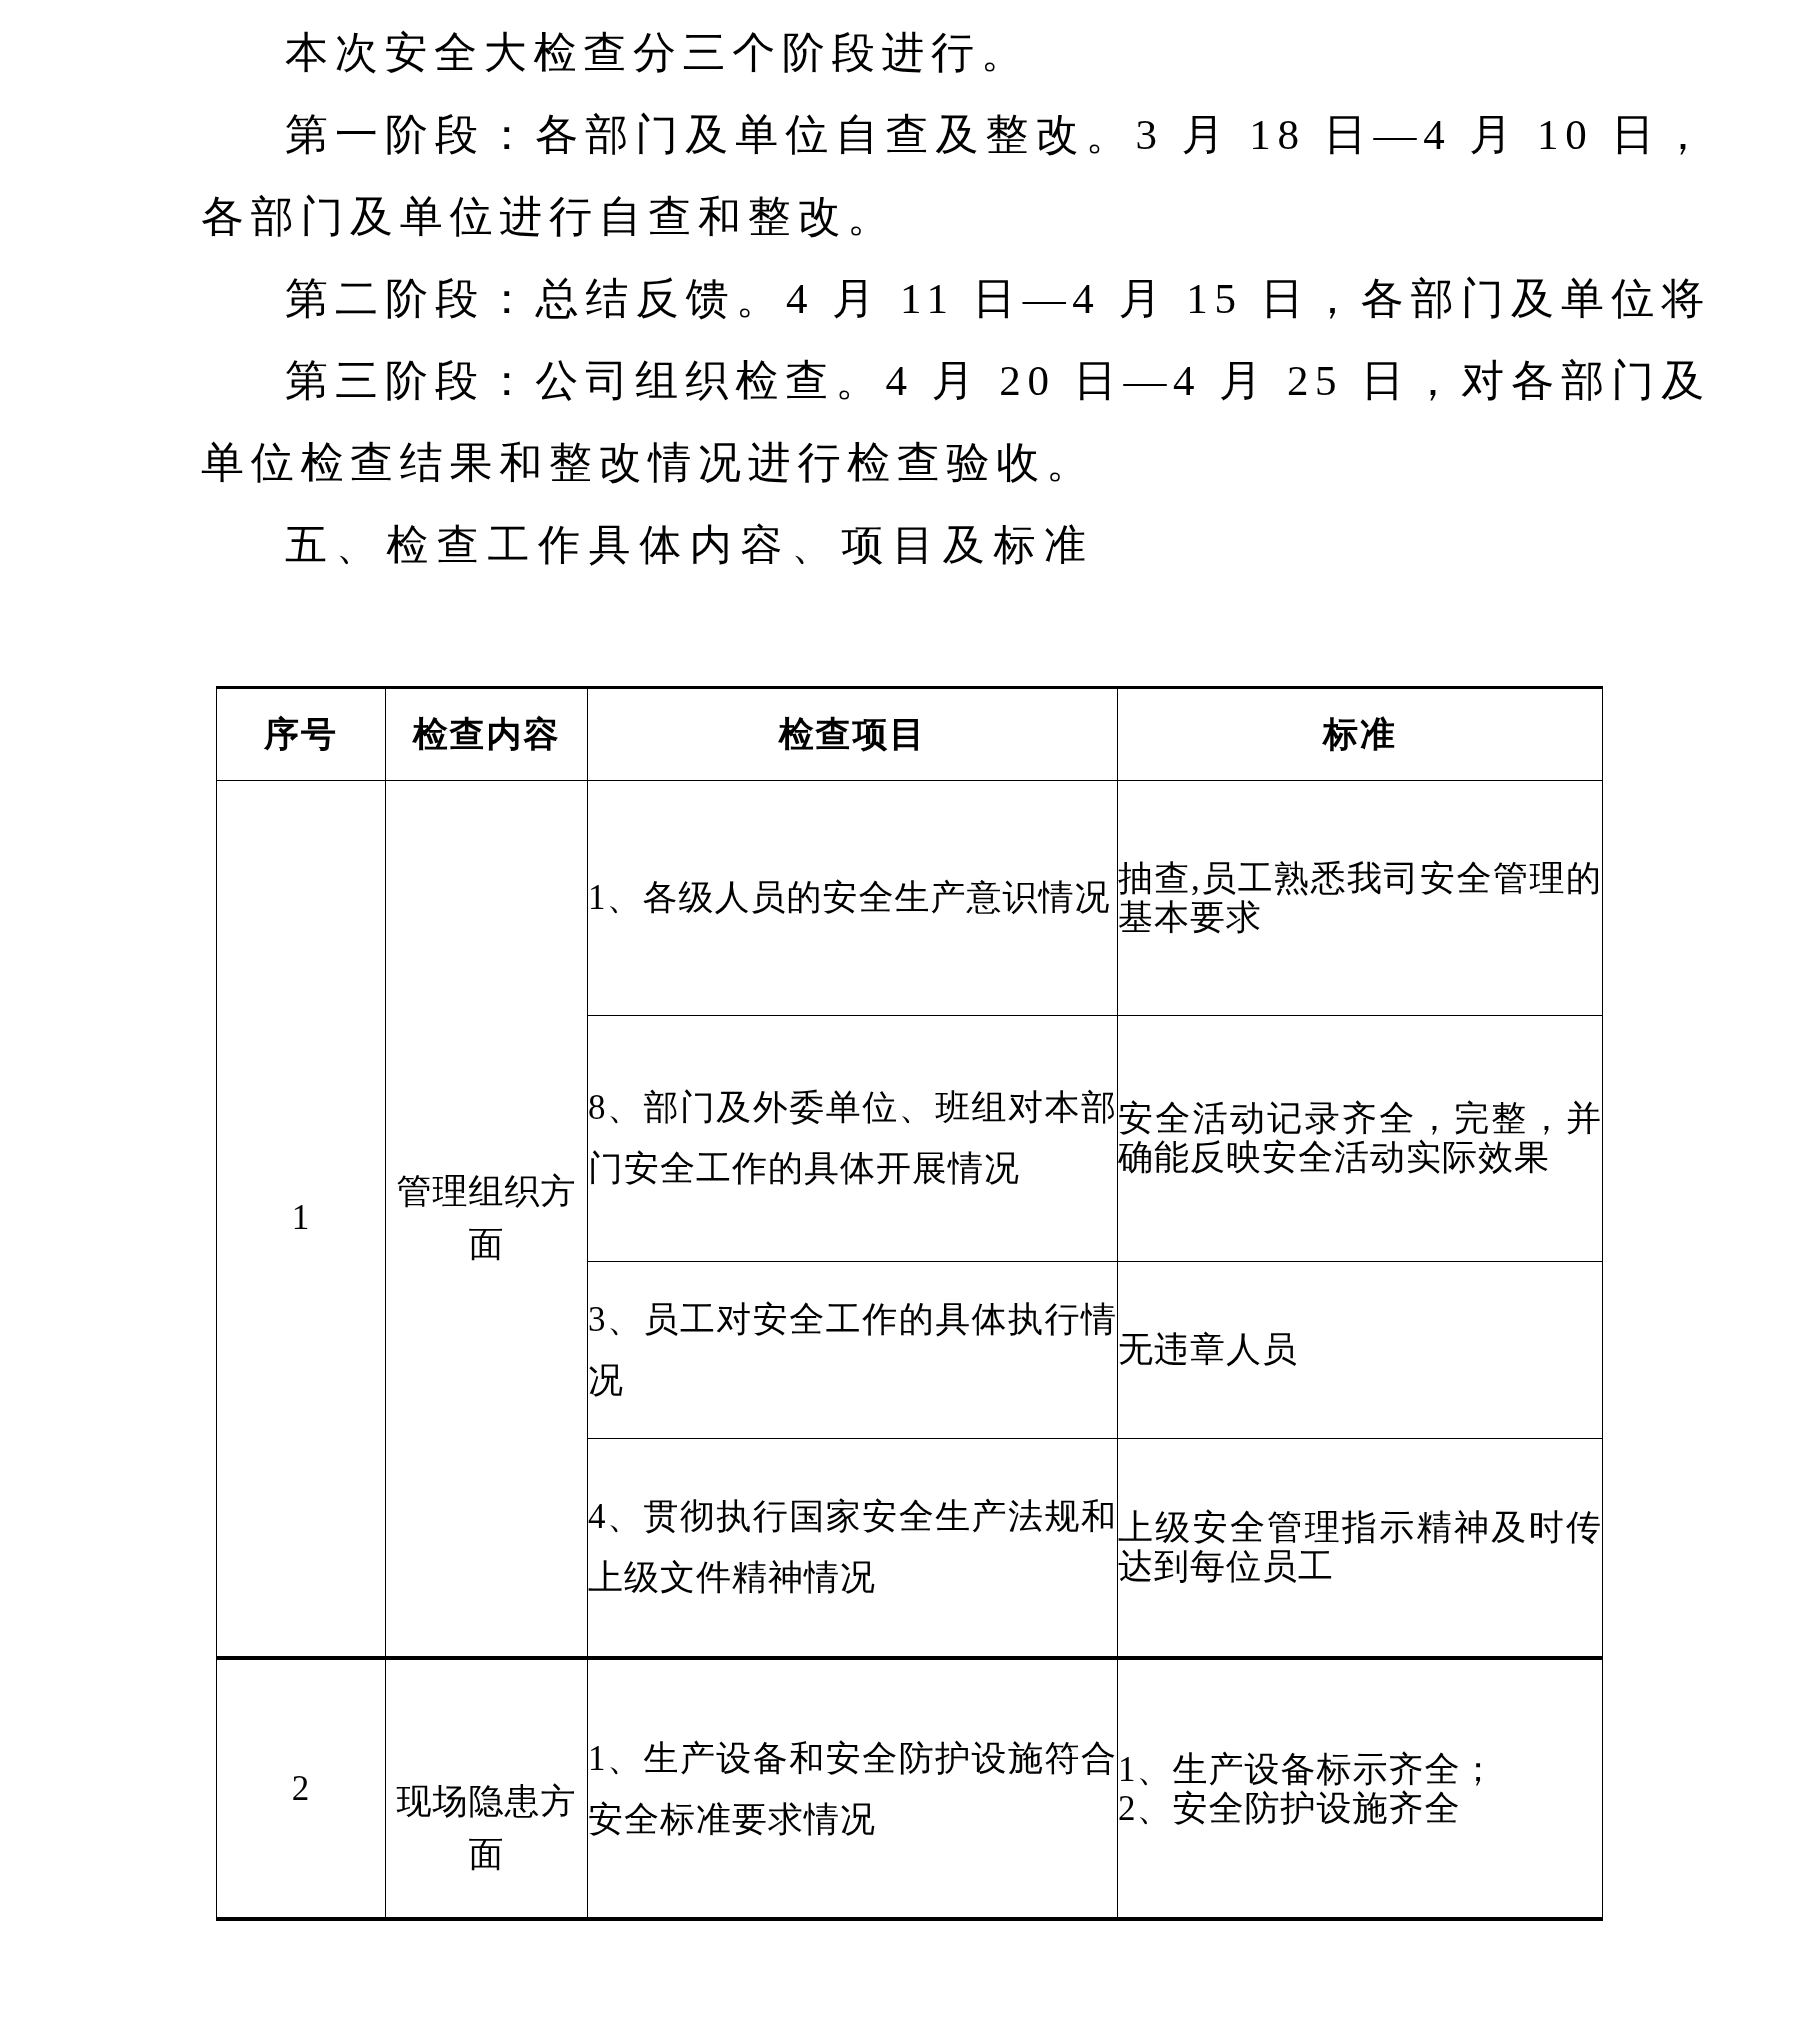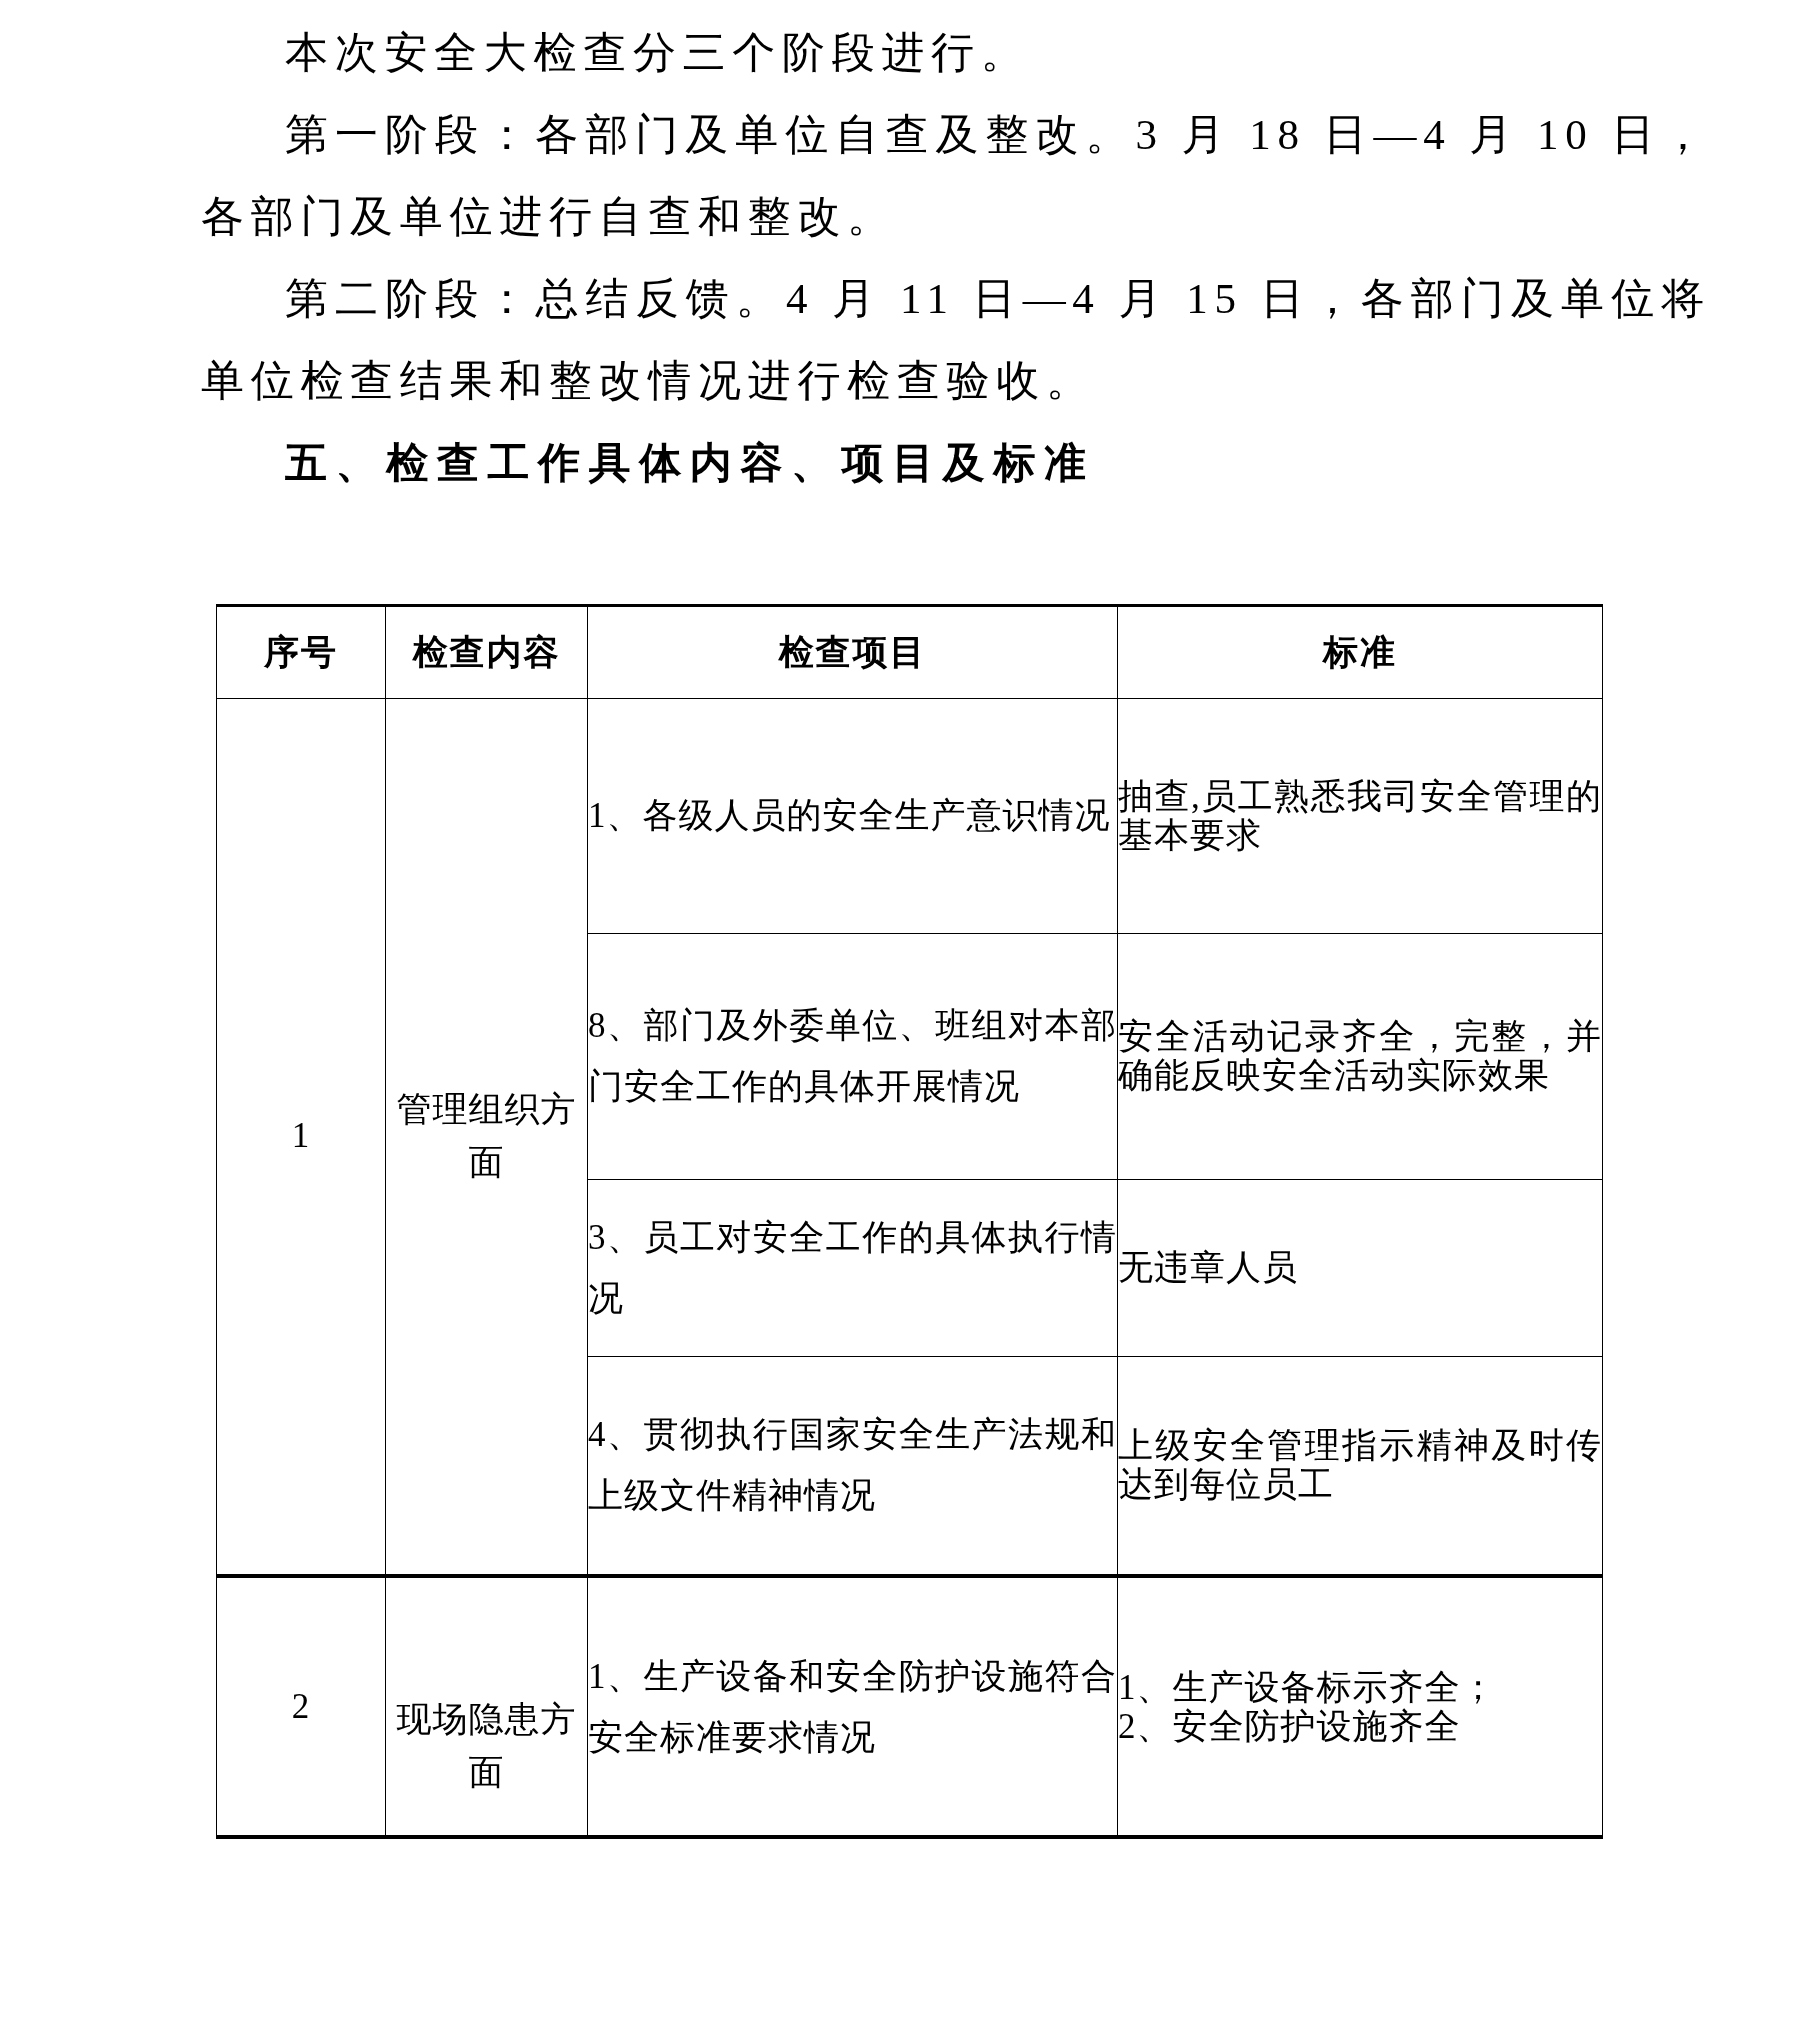--- a/index.html
+++ b/index.html
@@ -11,21 +11,21 @@
   
   .text-block{
     margin:11.5px 0 0 201px;width:1510px;
     font-size:43px;letter-spacing:6.7px;
   }
   .line{height:82px;line-height:82px;white-space:nowrap;}
   .line.indent{text-indent:84px;}
   .line.fit{white-space:normal;text-align:justify;text-align-last:justify;}
   .line.heading{
     font-family:"Liberation Sans","DejaVu Sans",sans-serif;
-    font-weight:bold;letter-spacing:8.6px;font-size:42px;
+    font-weight:normal;letter-spacing:8.6px;font-size:42px;
   }
   
   table.check{
     margin:100px 4px 0 216px;width:1385px;
     border-collapse:collapse;table-layout:fixed;
     font-size:35px;letter-spacing:1px;
   }
   table.check th, table.check td{
     border:1.9px solid #000;padding:0;
   }
@@ -59,20 +59,21 @@
   tr.table-end td{border-bottom:4.8px solid #000;}
 </style>
 </head>
 <body>
 
 <div class="text-block">
   <div class="line indent">本次安全大检查分三个阶段进行。</div>
   <div class="line indent fit">第一阶段：各部门及单位自查及整改。3 月 18 日—4 月 10 日，</div>
   <div class="line">各部门及单位进行自查和整改。</div>
   <div class="line indent fit">第二阶段：总结反馈。4 月 11 日—4 月 15 日，各部门及单位将</div>
+  <div class="line indent fit">第三阶段：公司组织检查。4 月 20 日—4 月 25 日，对各部门及</div>
   <div class="line">单位检查结果和整改情况进行检查验收。</div>
   <div class="line indent heading">五、检查工作具体内容、项目及标准</div>
 </div>
 
 <table class="check">
   <colgroup>
     <col style="width:169px">
     <col style="width:202px">
     <col style="width:530px">
     <col style="width:485px">

